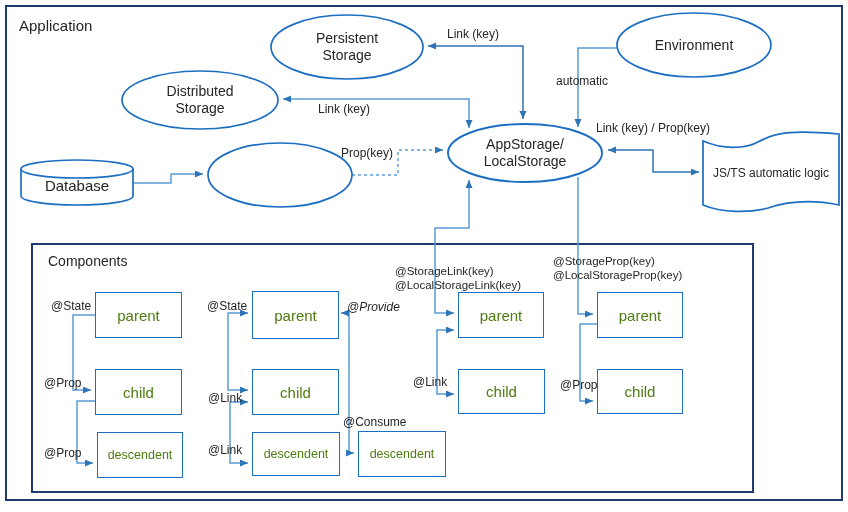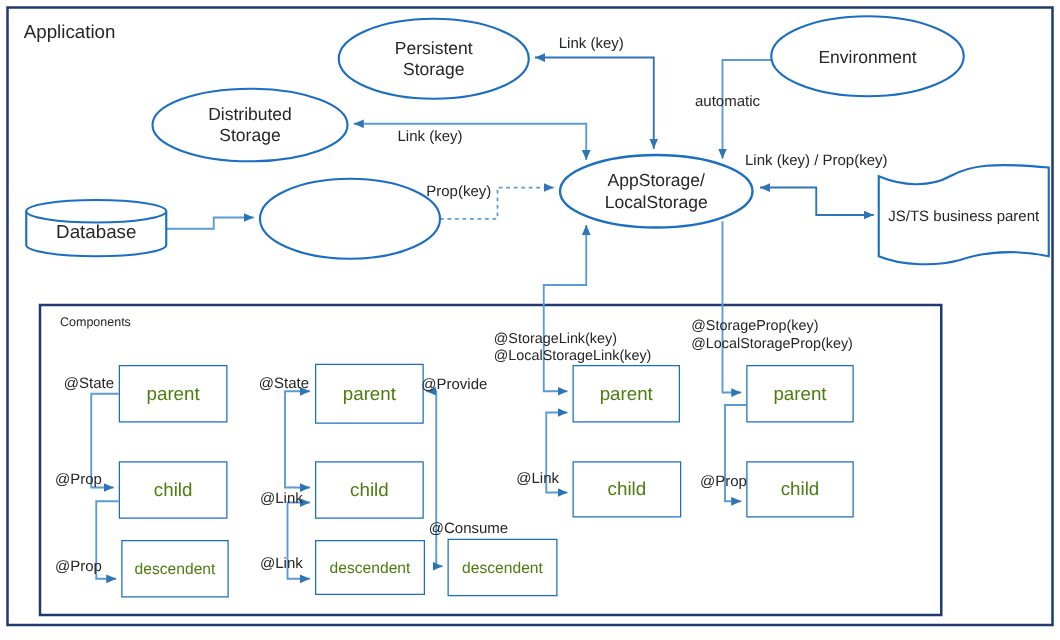--- a/index.html
+++ b/index.html
@@ -15,21 +15,21 @@
   .box{
     position:absolute;z-index:2;background:#fff;border:1.5px solid #1b6ec2;
     display:flex;align-items:center;justify-content:center;text-align:center;
     font-size:15px;color:#4d7c0f;
   }
   .box.small{font-size:12.5px;}
   .edge-lbl{font-size:12px;}
   .deco-lbl{font-size:12px;}
   .hdr-lbl{font-size:11.5px;line-height:14px;white-space:nowrap;}
   .title-lbl{font-size:15px;}
-  .sub-title-lbl{font-size:10px;}
+  .sub-title-lbl{font-size:14px;}
 </style>
 </head>
 <body>
 
 <div id="stage">
 
   <div class="frame" style="left:5px;top:5px;width:834px;height:492px;"></div>
   <div class="frame" style="left:31px;top:243px;width:719px;height:246px;"></div>
 
   <svg id="shapes" width="848" height="512" viewBox="0 0 848 512">
@@ -78,21 +78,21 @@
   <div class="lbl center ellipse-lbl" style="left:122px;top:71px;width:156px;height:58px;">
     <span>Distributed</span>
     <span>Storage</span>
   </div>
   <div class="lbl center ellipse-lbl" style="left:617px;top:13px;width:154px;height:64px;">Environment</div>
   <div class="lbl center ellipse-lbl" style="left:448px;top:124px;width:154px;height:58px;">
     <span>AppStorage/</span>
     <span>LocalStorage</span>
   </div>
   <div class="lbl center ellipse-lbl" style="left:21px;top:164px;width:112px;height:42px;font-size:15px;">Database</div>
-  <div class="lbl center" style="left:704px;top:140px;width:134px;height:66px;font-size:12px;">JS/TS business parent</div>
+  <div class="lbl center" style="left:704px;top:140px;width:134px;height:66px;font-size:12px;">JS/TS automatic logic</div>
 
   <div class="lbl edge-lbl" style="left:447px;top:27px;">Link (key)</div>
   <div class="lbl edge-lbl" style="left:318px;top:102px;">Link (key)</div>
   <div class="lbl edge-lbl" style="left:556px;top:74px;">automatic</div>
   <div class="lbl edge-lbl" style="left:341px;top:146px;">Prop(key)</div>
   <div class="lbl edge-lbl" style="left:596px;top:121px;">Link (key) / Prop(key)</div>
 
   <div class="box" style="left:95px;top:292px;width:85px;height:44px;">
     <span>parent</span>
     </div>
@@ -114,21 +114,21 @@
     </div>
   <div class="box small" style="left:252px;top:432px;width:86px;height:42px;">
     <span>descendent</span>
     </div>
   <div class="box small" style="left:358px;top:431px;width:86px;height:44px;">
     <span>descendent</span>
     </div>
   <div class="lbl deco-lbl" style="left:207px;top:299px;">@State</div>
   <div class="lbl deco-lbl" style="left:208px;top:391px;">@Link</div>
   <div class="lbl deco-lbl" style="left:208px;top:443px;">@Link</div>
-  <div class="lbl deco-lbl" style="left:337px;top:300px;">@Provide</div>
+  <div class="lbl deco-lbl" style="left:347px;top:300px;font-style:italic;">@Provide</div>
   <div class="lbl deco-lbl" style="left:343px;top:415px;">@Consume</div>
 
   <div class="lbl hdr-lbl" style="left:395px;top:264px;">
     <span>@StorageLink(key)</span><br>
     <span>@LocalStorageLink(key)</span>
   </div>
   <div class="box" style="left:458px;top:292px;width:84px;height:44px;">
     <span>parent</span>
     </div>
   <div class="box" style="left:458px;top:369px;width:85px;height:43px;">

